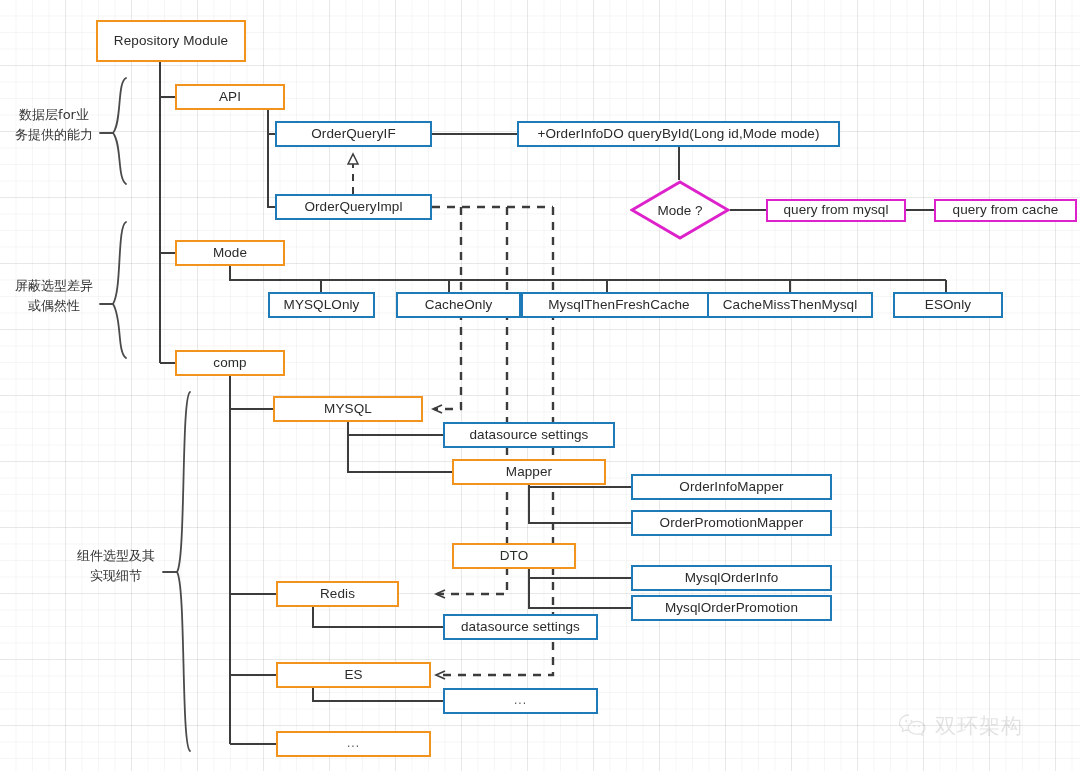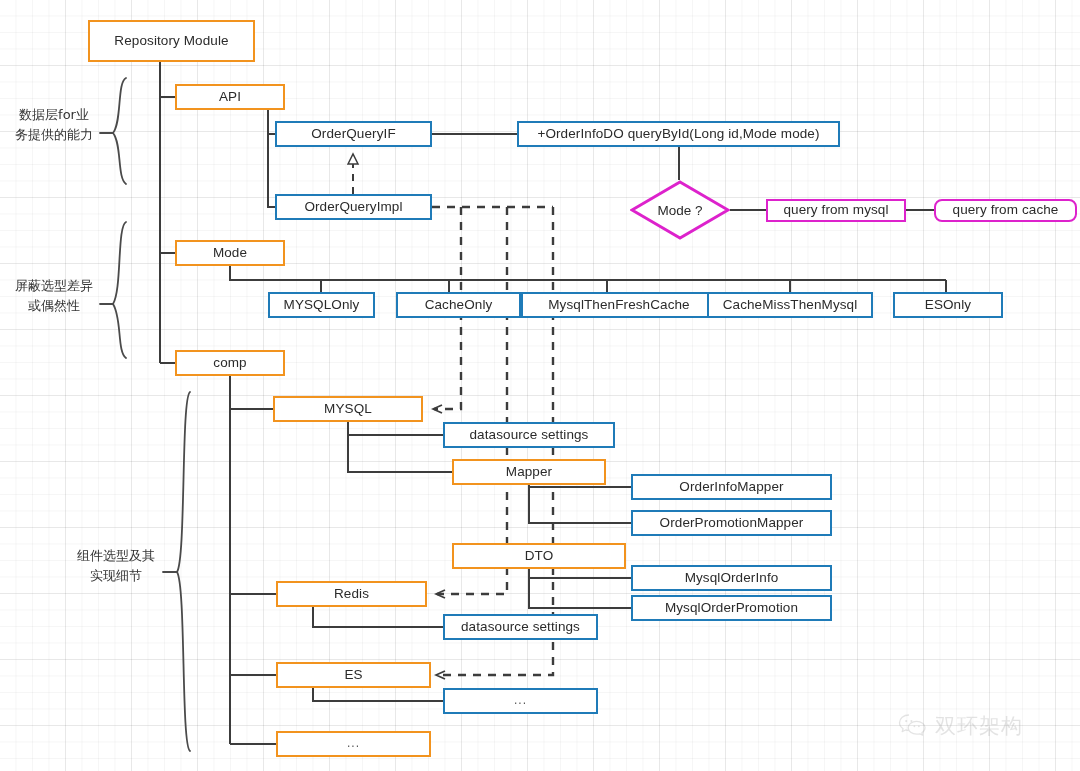--- a/index.html
+++ b/index.html
@@ -173,21 +173,21 @@
 
   <div class="zh-label" style="left:8px;top:105px;width:92px;">数据层for业
 务提供的能力</div>
 
   <div class="zh-label" style="left:8px;top:276px;width:92px;">屏蔽选型差异
 或偶然性</div>
 
   <div class="zh-label" style="left:70px;top:546px;width:92px;">组件选型及其
 实现细节</div>
 
-  <div class="node orange" style="left:88px;top:20px;width:167px;height:42px;">Repository Module</div>
+  <div class="node orange" style="left:96px;top:20px;width:150px;height:42px;">Repository Module</div>
 
   <div class="node orange" style="left:175px;top:84px;width:110px;height:26px;">API</div>
 
   <div class="node blue" style="left:517px;top:121px;width:323px;height:26px;">+OrderInfoDO queryById(Long id,Mode mode)</div>
 
   <div class="node blue" style="left:275px;top:121px;width:157px;height:26px;">OrderQueryIF</div>
 
   <div class="node blue" style="left:275px;top:194px;width:157px;height:26px;">OrderQueryImpl</div>
 
   <div class="node orange" style="left:175px;top:240px;width:110px;height:26px;">Mode</div>
@@ -207,39 +207,39 @@
   <div class="node orange" style="left:273px;top:396px;width:150px;height:26px;">MYSQL</div>
 
   <div class="node blue" style="left:443px;top:422px;width:172px;height:26px;">datasource settings</div>
 
   <div class="node orange" style="left:452px;top:459px;width:154px;height:26px;">Mapper</div>
 
   <div class="node blue" style="left:631px;top:474px;width:201px;height:26px;">OrderInfoMapper</div>
 
   <div class="node blue" style="left:631px;top:510px;width:201px;height:26px;">OrderPromotionMapper</div>
 
-  <div class="node orange" style="left:452px;top:543px;width:174px;height:26px;text-align:center;">DTO</div>
+  <div class="node orange" style="left:452px;top:543px;width:124px;height:26px;text-align:center;">DTO</div>
 
   <div class="node blue" style="left:631px;top:565px;width:201px;height:26px;">MysqlOrderInfo</div>
 
   <div class="node blue" style="left:631px;top:595px;width:201px;height:26px;">MysqlOrderPromotion</div>
 
-  <div class="node orange" style="left:276px;top:581px;width:151px;height:26px;">Redis</div>
+  <div class="node orange" style="left:276px;top:581px;width:123px;height:26px;">Redis</div>
 
   <div class="node blue" style="left:443px;top:614px;width:155px;height:26px;">datasource settings</div>
 
   <div class="node orange" style="left:276px;top:662px;width:155px;height:26px;">ES</div>
 
   <div class="node blue dots" style="left:443px;top:688px;width:155px;height:26px;">...</div>
 
   <div class="node orange dots" style="left:276px;top:731px;width:155px;height:26px;">...</div>
 
   <div class="node magenta" style="left:766px;top:199px;width:140px;height:23px;">query from mysql</div>
 
-  <div class="node magenta" style="left:934px;top:199px;width:143px;height:23px;border-radius:8px;">query from cache</div>
+  <div class="node magenta" style="left:934px;top:199px;width:143px;height:23px;">query from cache</div>
 
   <div class="diamond" style="left:630px;top:180px;width:100px;height:60px;">
     <svg class="dshape" viewBox="0 0 100 60" xmlns="http://www.w3.org/2000/svg">
       <polygon points="50,2 98,30 50,58 2,30" fill="#ffffff" stroke="#dd22cc" stroke-width="3"></polygon>
     </svg>
     <div class="dlabel">Mode ?</div>
   </div>
 
   <div class="watermark" style="left:898px;top:712px;">
     <svg width="30" height="26" viewBox="0 0 30 26">

